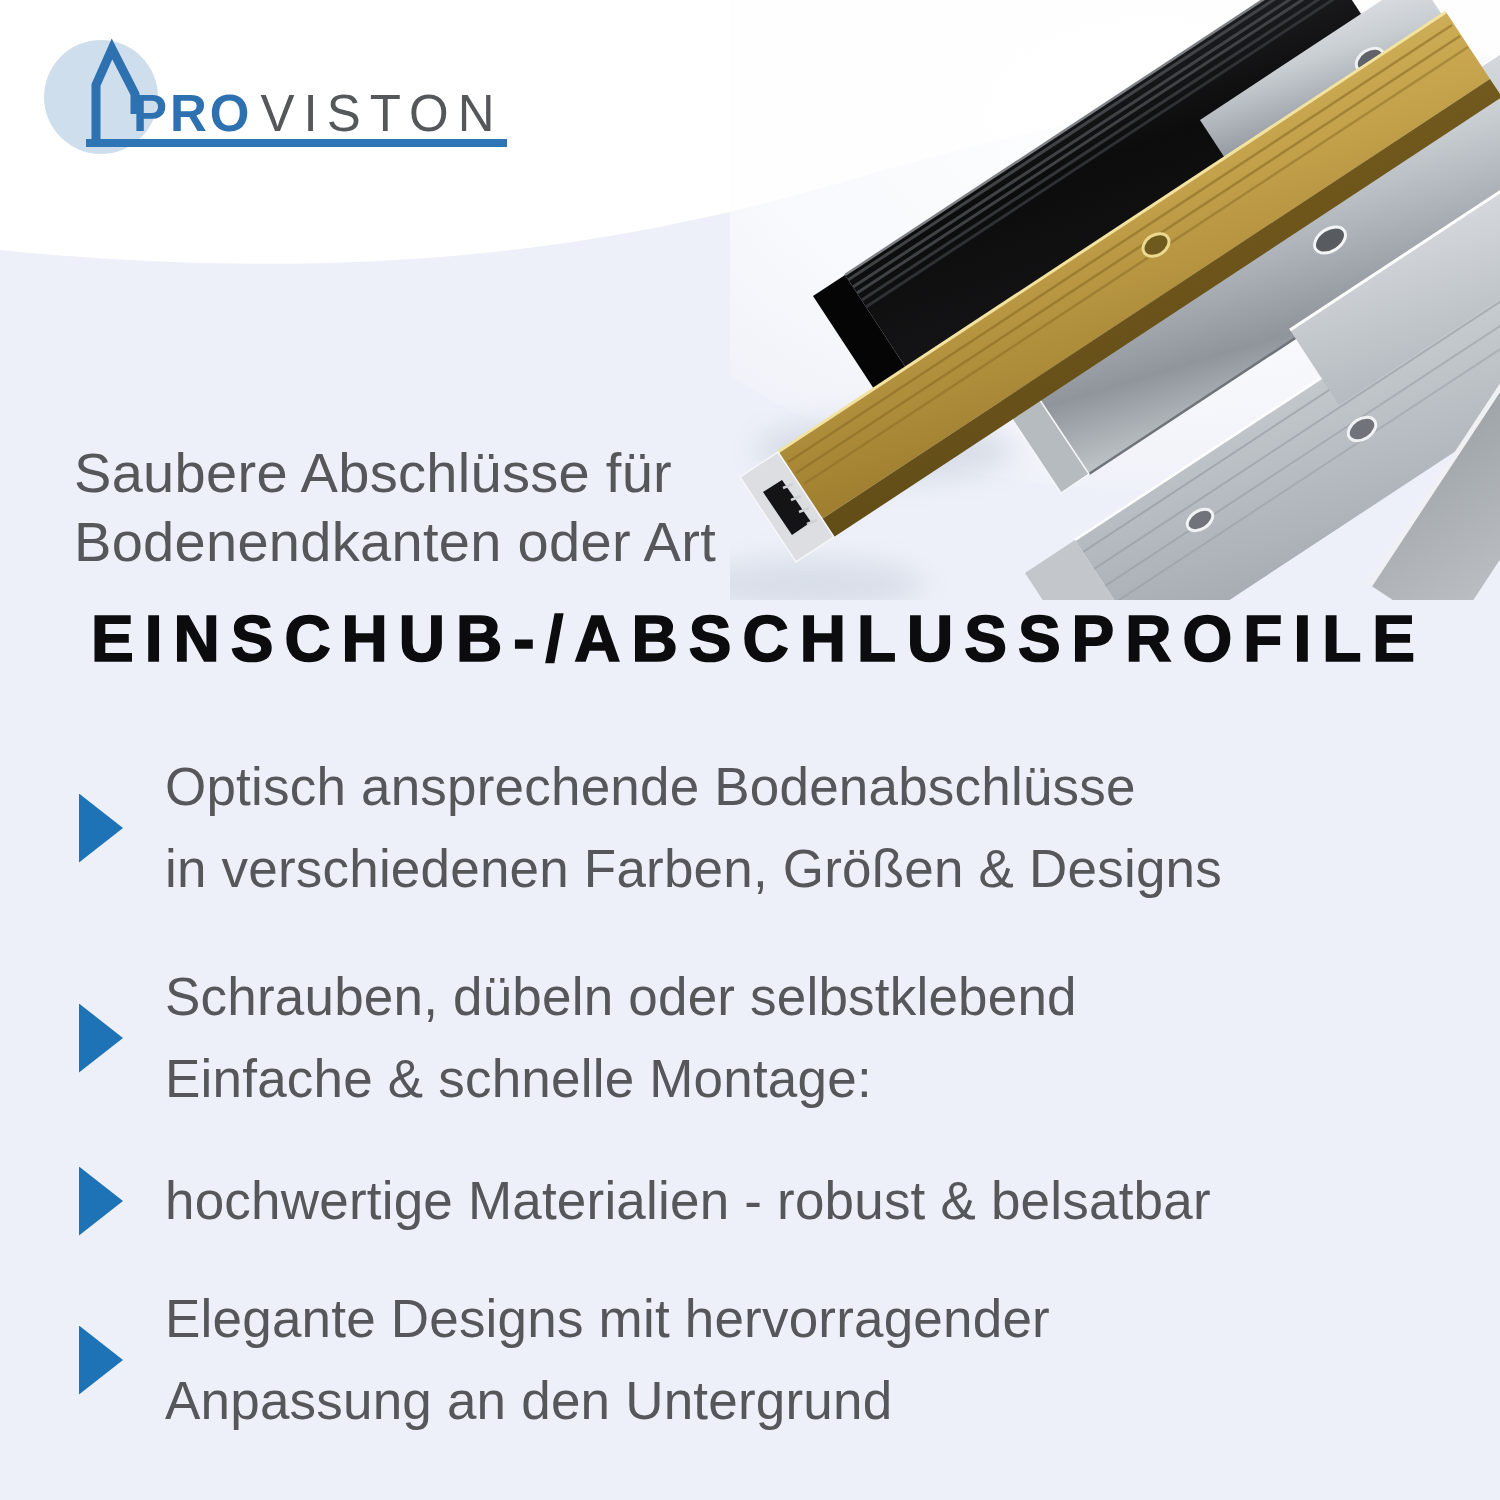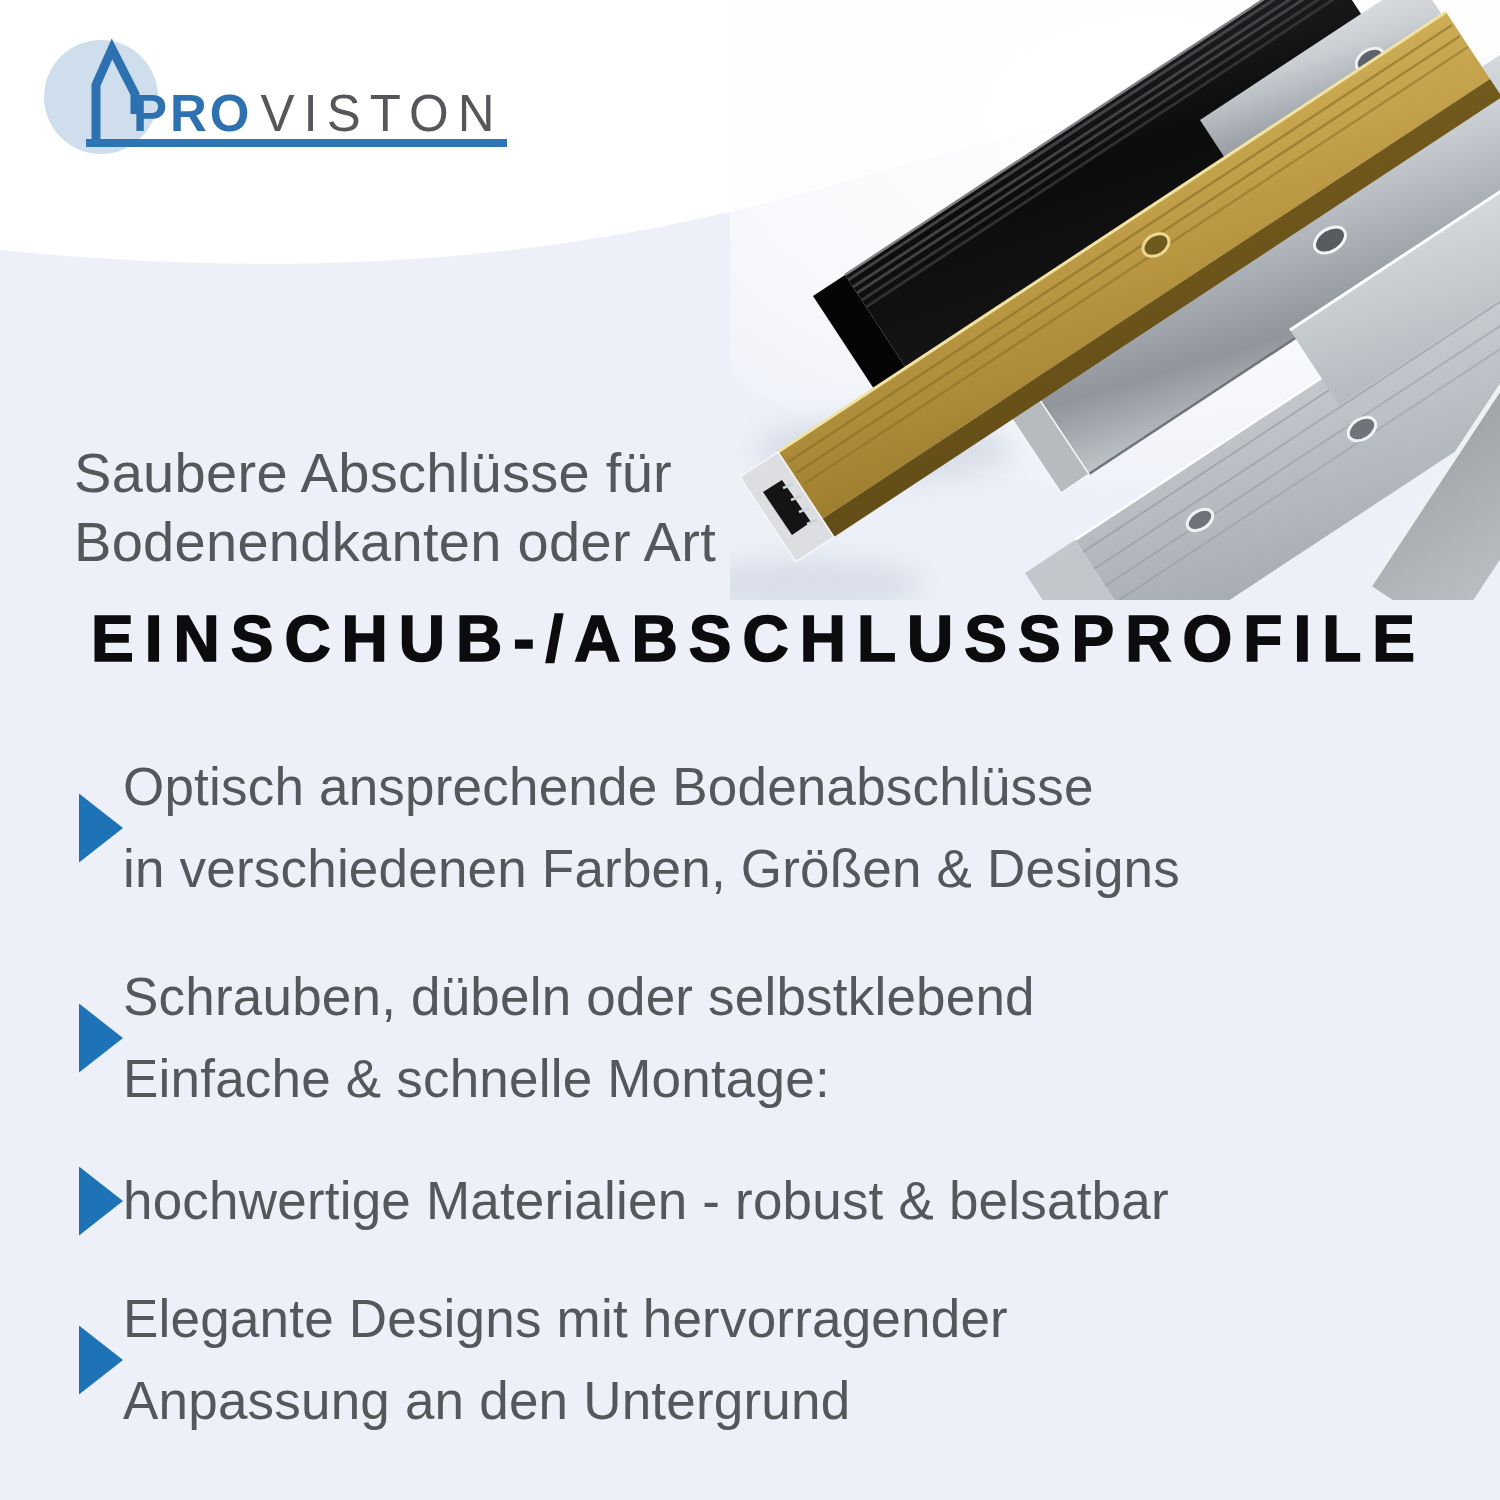--- a/index.html
+++ b/index.html
@@ -21,21 +21,21 @@
   .logo-underline{position:absolute;left:86px;top:139px;width:421px;height:8px;background:var(--underline_blue,#2e75b6);}
 
   .tagline{position:absolute;left:74px;top:438px;font-size:56px;line-height:69px;
     color:var(--text_gray,#55575b);letter-spacing:.3px;}
 
   .heading{position:absolute;left:91px;top:603px;margin:0;white-space:nowrap;
     font-size:64px;line-height:72px;font-weight:700;letter-spacing:11px;
     color:var(--heading_black,#0c0c0e);-webkit-text-stroke:1.6px var(--heading_black,#0c0c0e);}
 
   .bullets{position:absolute;left:62px;top:746px;width:1340px;}
-  .bullet{display:flex;margin-bottom:46px;padding-left:17px;}
+  .bullet{display:flex;gap:42px;margin-bottom:46px;padding-left:17px;}
   .bullet:nth-child(2){margin-bottom:40px;}
   .bullet:nth-child(3){margin-bottom:36px;}
   .marker{flex:0 0 auto;width:44px;height:69px;align-self:center;
     background:var(--accent_blue,#1d73b5);
     clip-path:polygon(0 0,100% 50%,0 100%);}
   .btext{font-size:53px;line-height:82px;color:var(--text_gray,#55575b);letter-spacing:.2px;}
   .btext div:empty{display:none;}
 </style>
 </head>
 <body>

